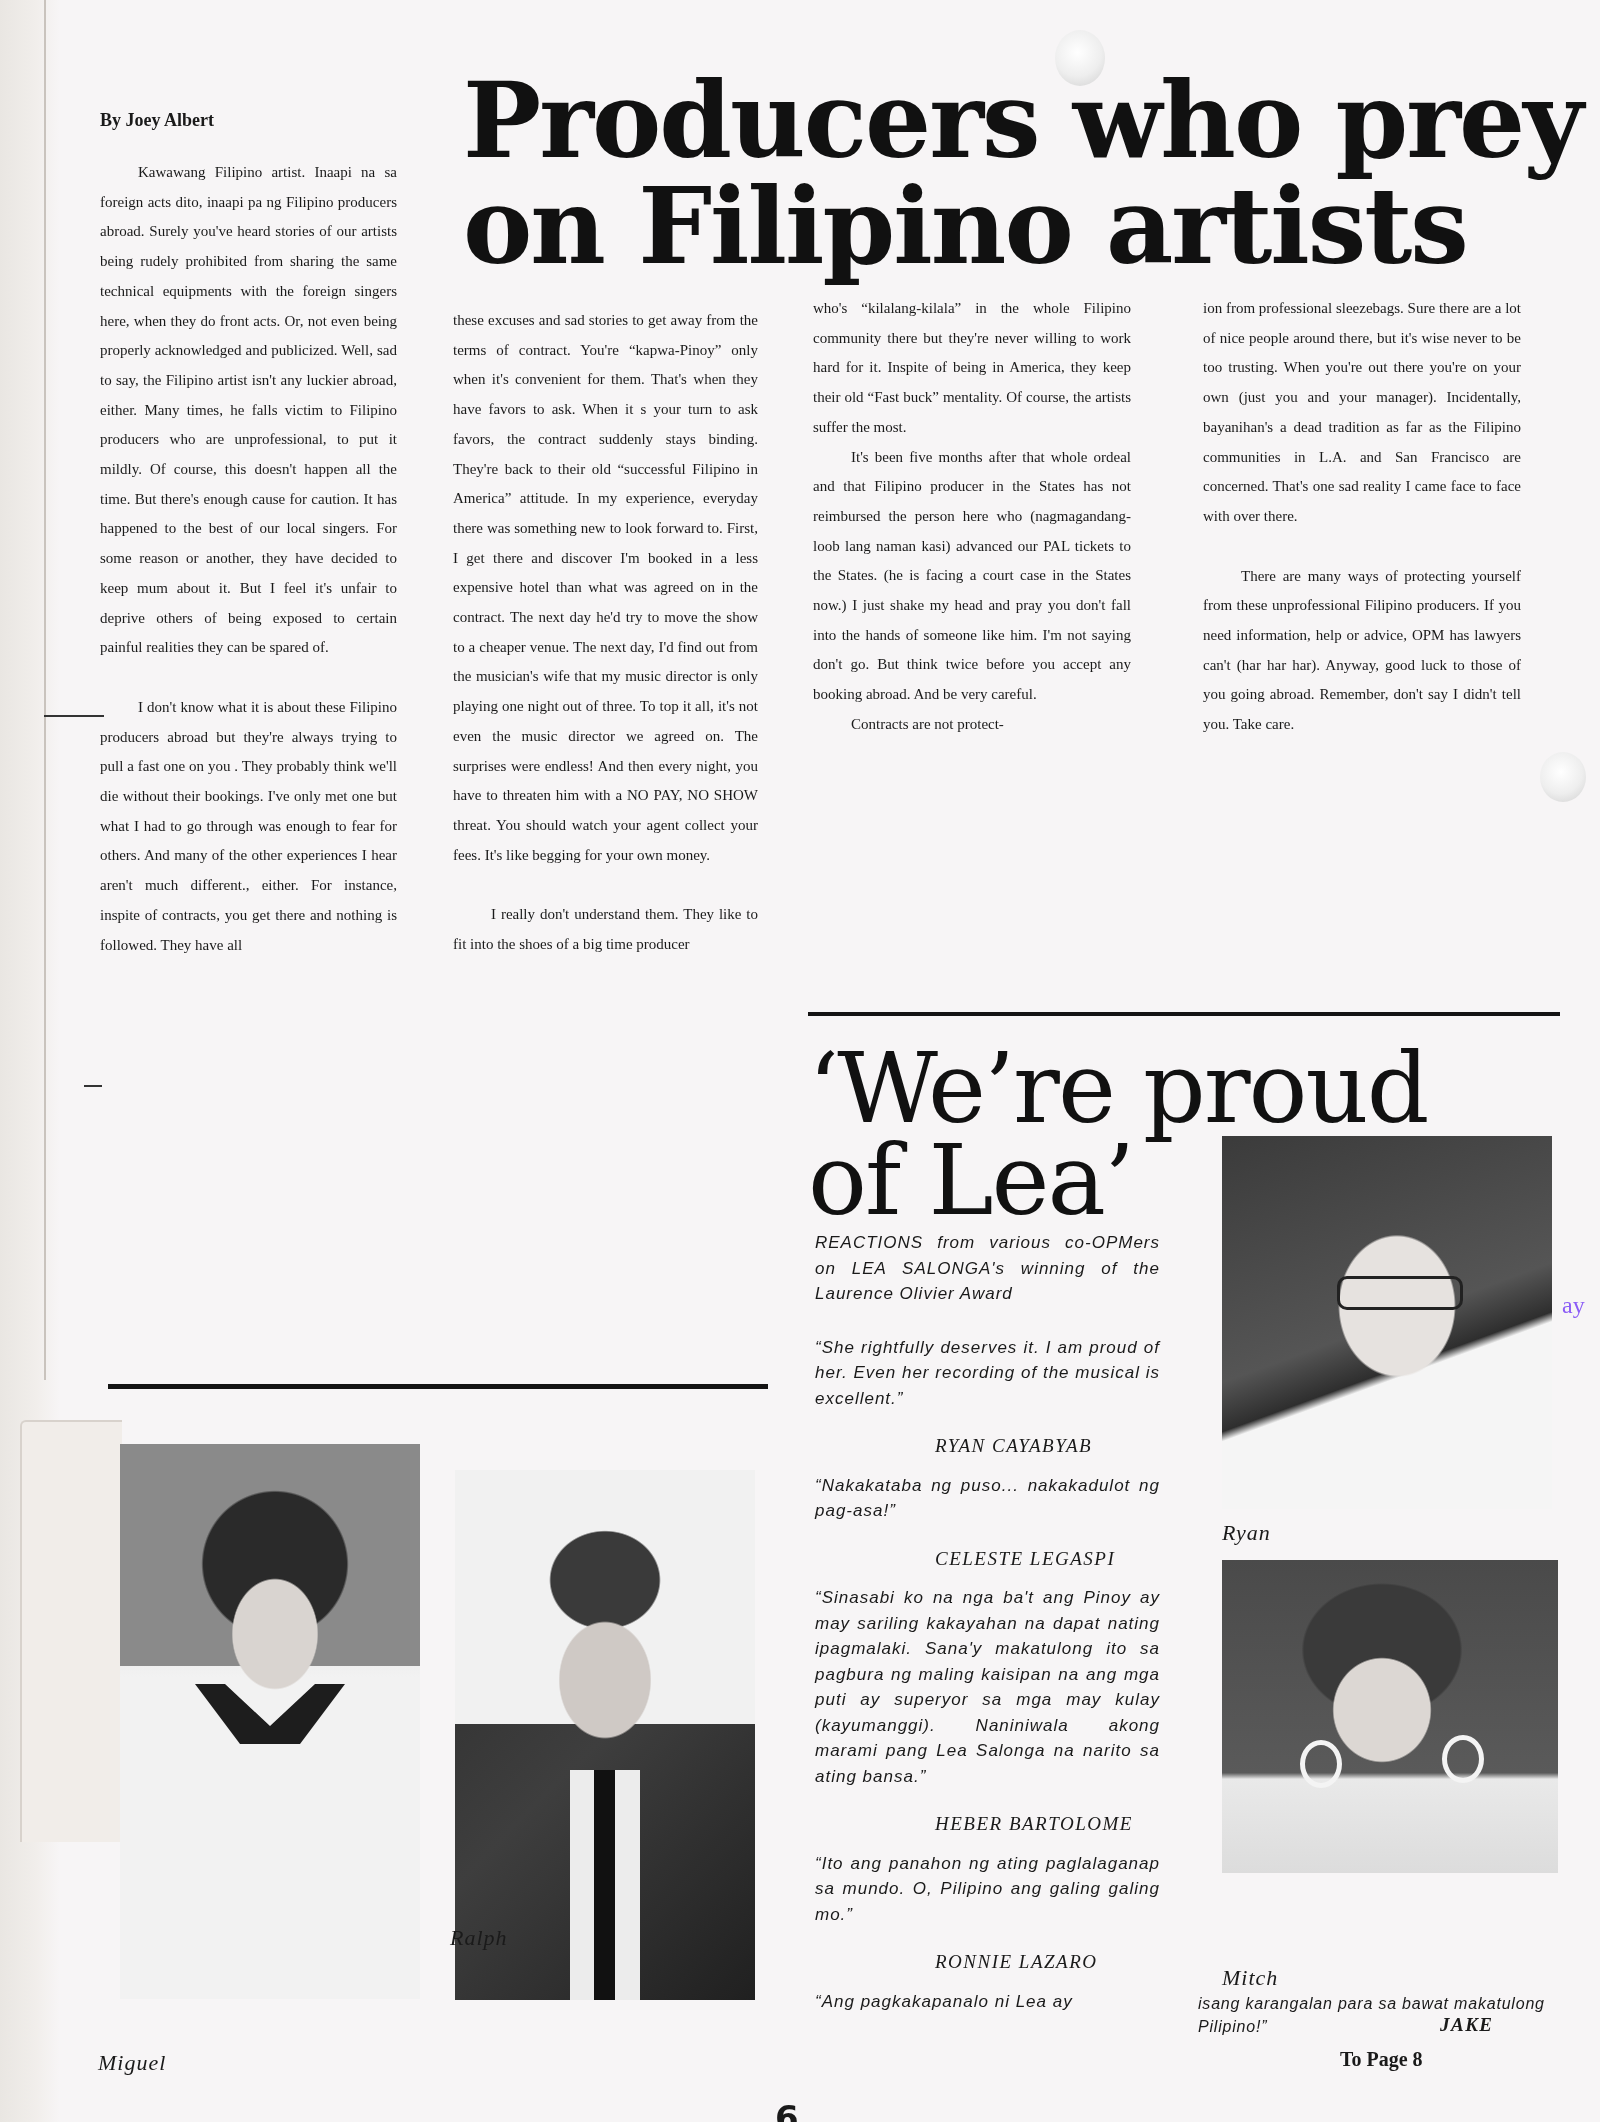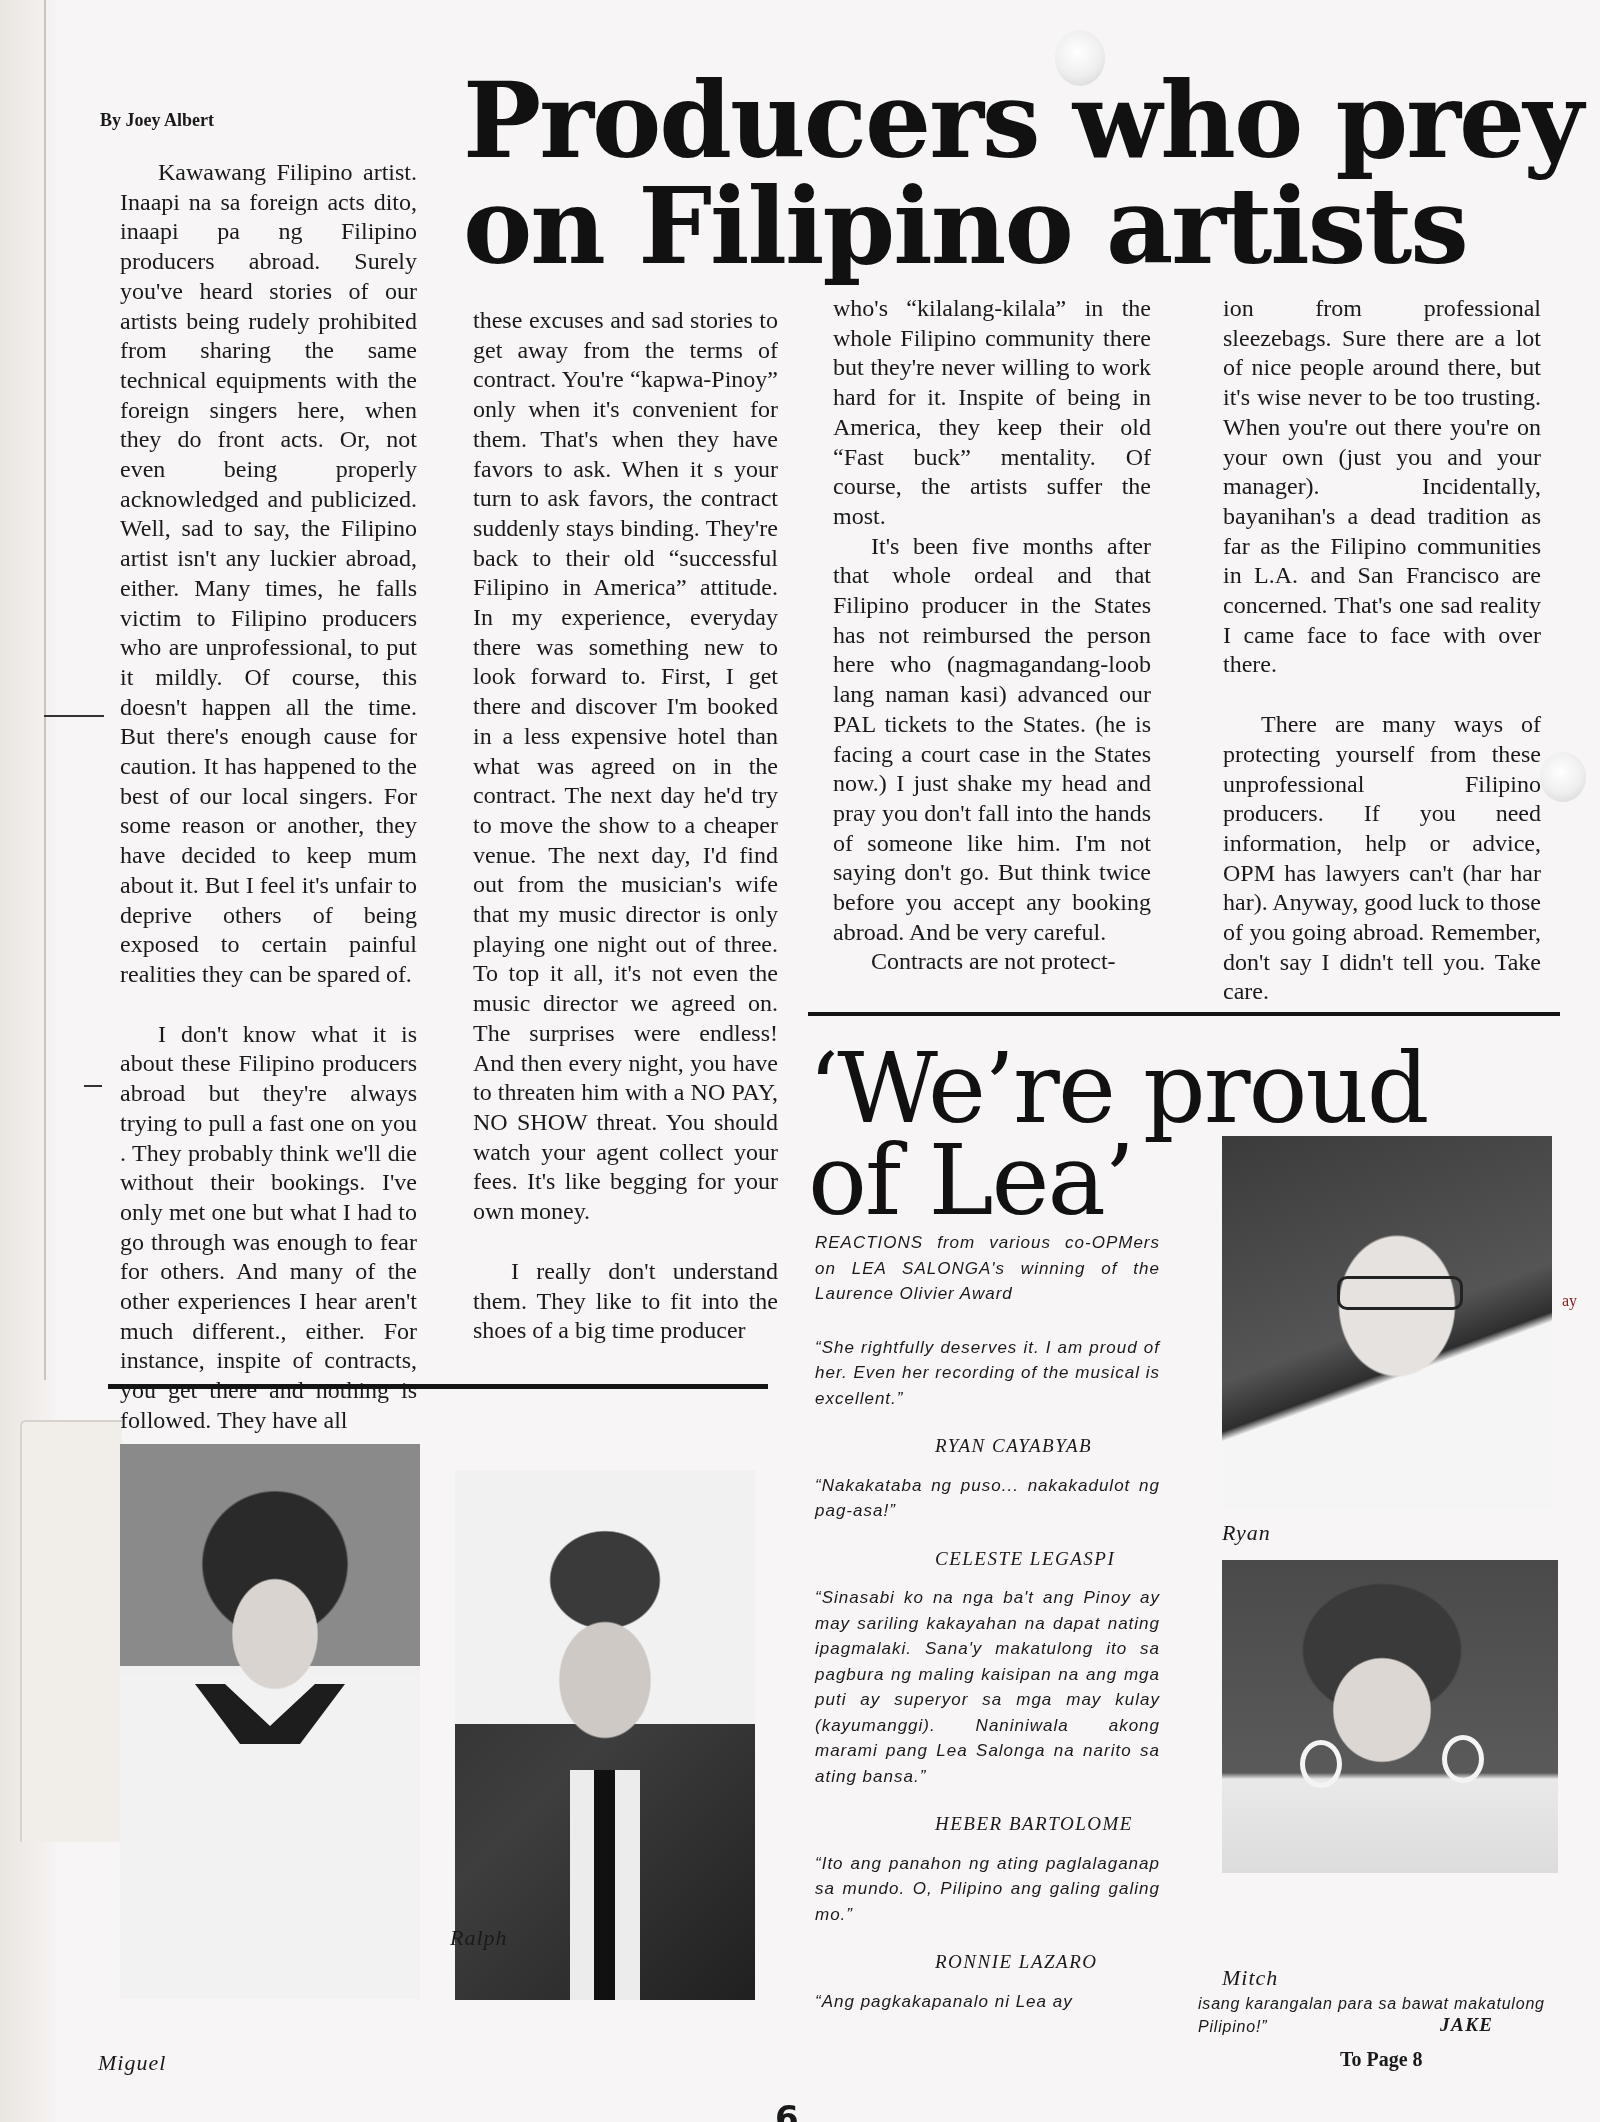--- a/index.html
+++ b/index.html
@@ -30,22 +30,22 @@
     position: absolute; left: 100px; top: 110px;
     font-size: 18px; font-weight: bold; text-align: right;
   }
   .headline {
     position: absolute; left: 455px; top: 60px; width: 1120px;
     font-family: "DejaVu Serif", "Liberation Serif", serif;
     font-weight: 900; font-size: 104px; line-height: 106px;
     letter-spacing: -2px; color: #111;
   }
   .col {
-    position: absolute; font-size: 24px; line-height: 29.7px;
-    text-align: justify; hyphens: none; margin-left: 20px;
+    position: absolute; font-size: 15px; line-height: 29.7px;
+    text-align: justify; hyphens: none;
   }
   .col p { margin: 0; text-indent: 38px; }
   .col p.noindent { text-indent: 0; }
   .col p + p.gap { margin-top: 30px; }
   .col1 { left: 100px; top: 158px; width: 297px; }
   .col2 { left: 453px; top: 306px; width: 305px; }
   .col3 { left: 813px; top: 294px; width: 318px; }
   .col4 { left: 1203px; top: 294px; width: 318px; }
   .rule {
     position: absolute; height: 5px; background: #141414;
@@ -140,21 +140,21 @@
   .to-page {
     position: absolute; left: 1340px; top: 2048px;
     font-family: "Liberation Serif", serif; font-weight: bold; font-size: 20px;
   }
   .page-number {
     position: absolute; left: 775px; top: 2098px;
     font-family: "DejaVu Sans", sans-serif; font-weight: bold; font-size: 34px;
   }
   .edge-fragment {
     position: absolute; left: 1562px; top: 1292px;
-    font-size: 16px; color: #7f1d1d;
+    font-size: 24px; color: #8b5cf6;
   }
   .margin-mark {
     position: absolute; background: #333; height: 2px;
   }
 </style>
 </head>
 <body>
 
 <div class="page-edge"></div>
 <div class="fold-line"></div>

